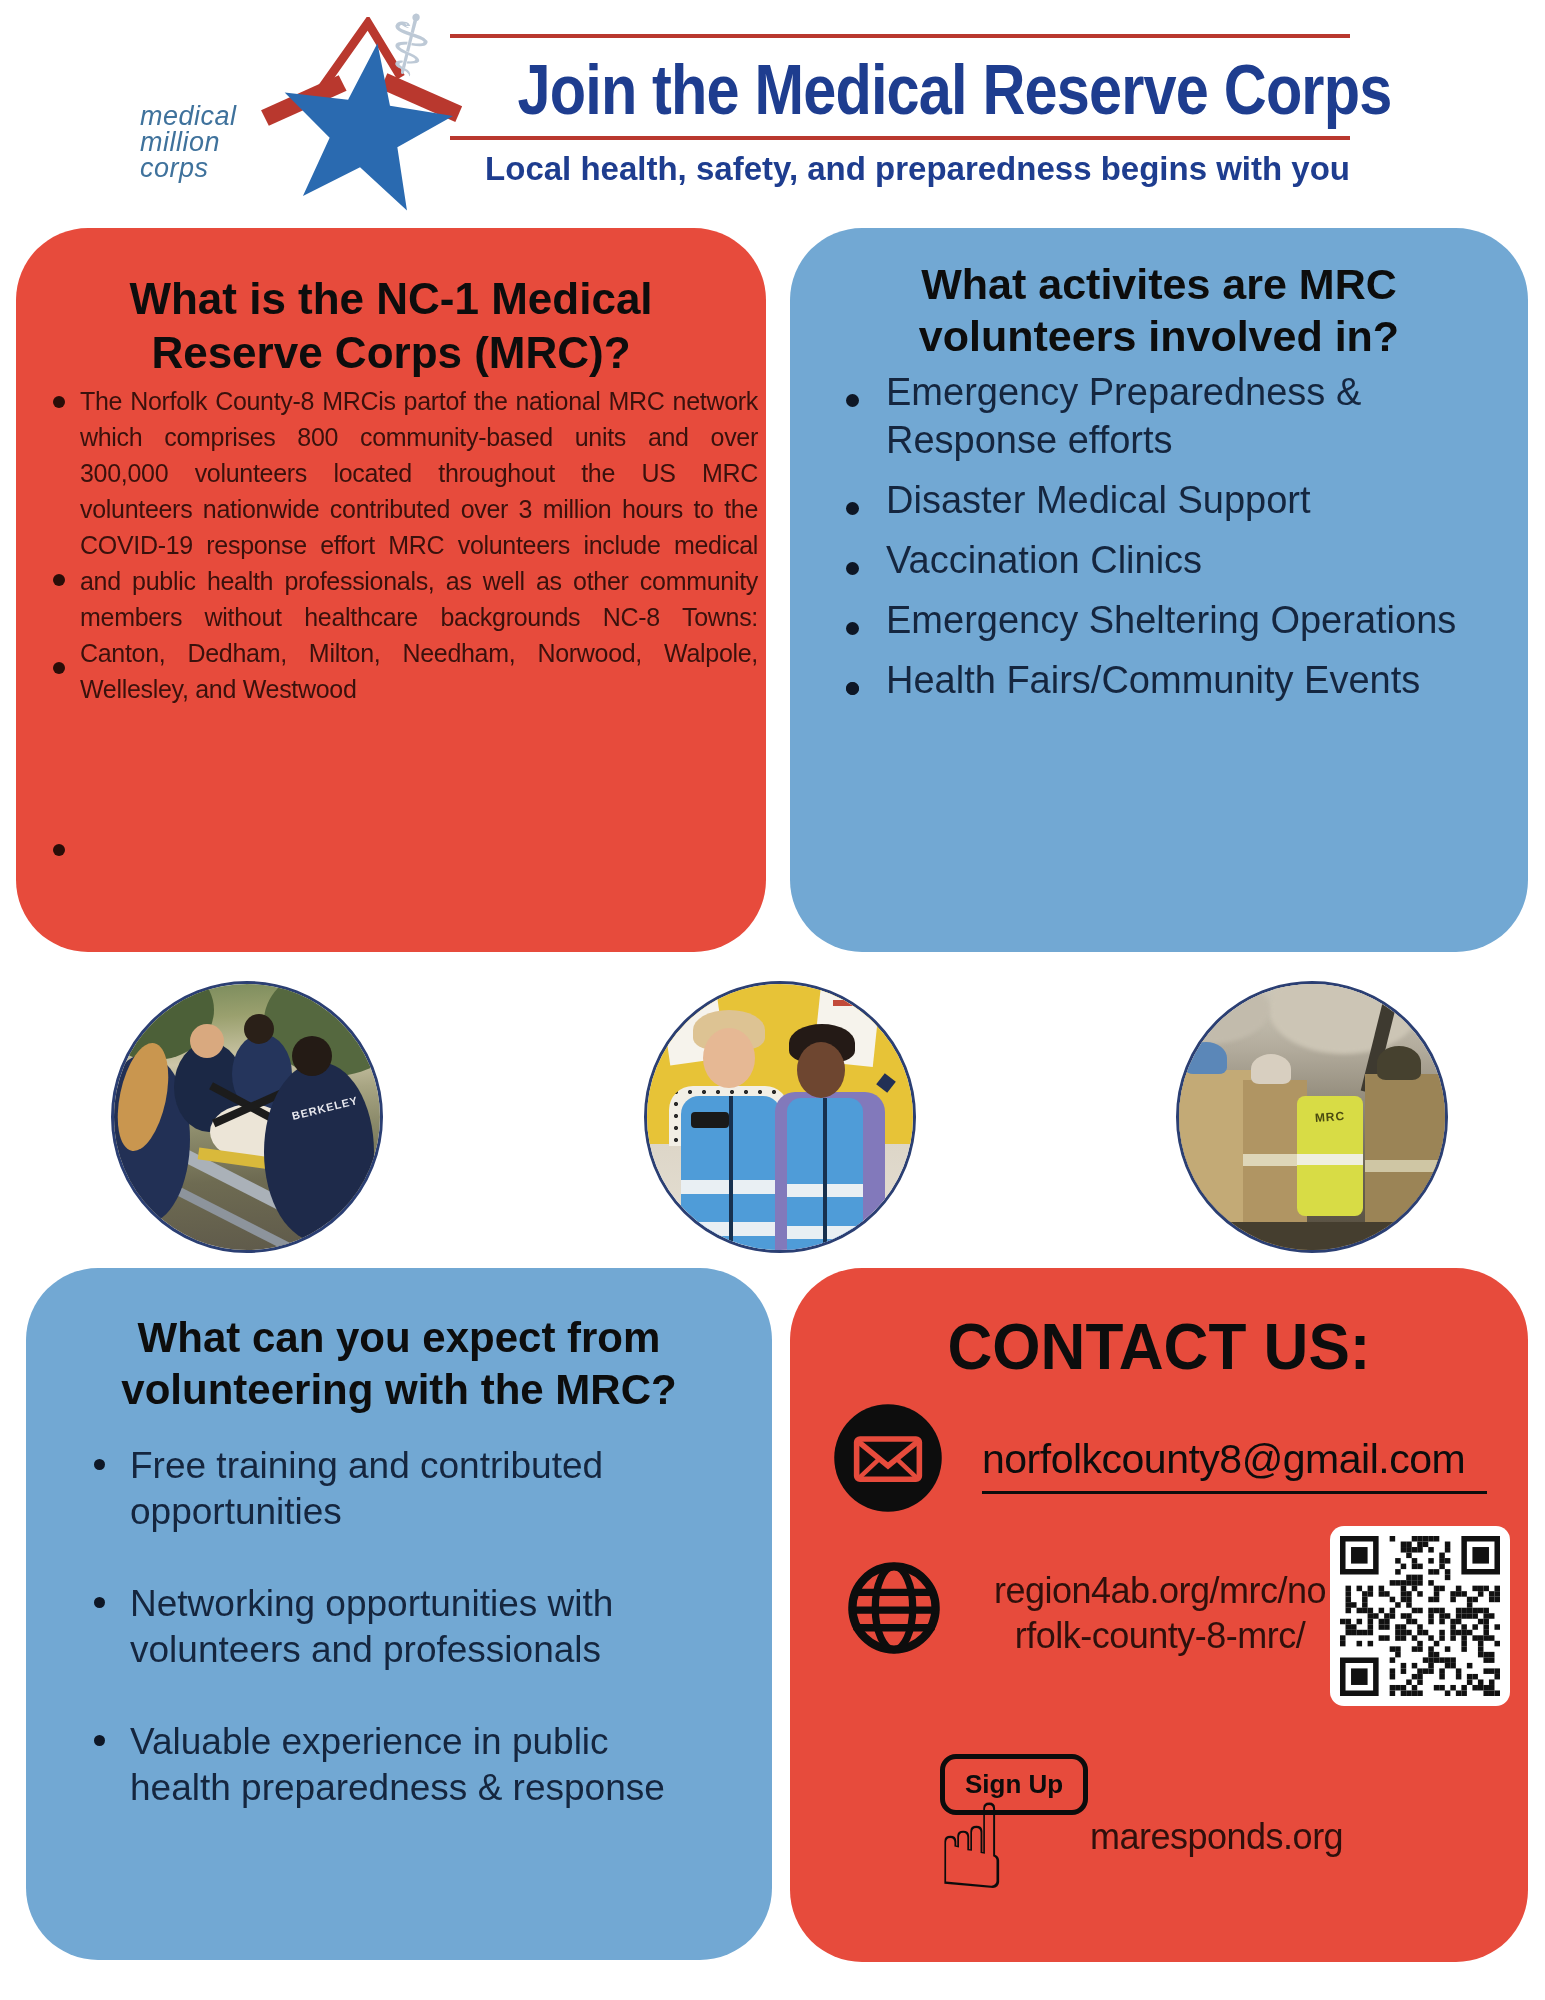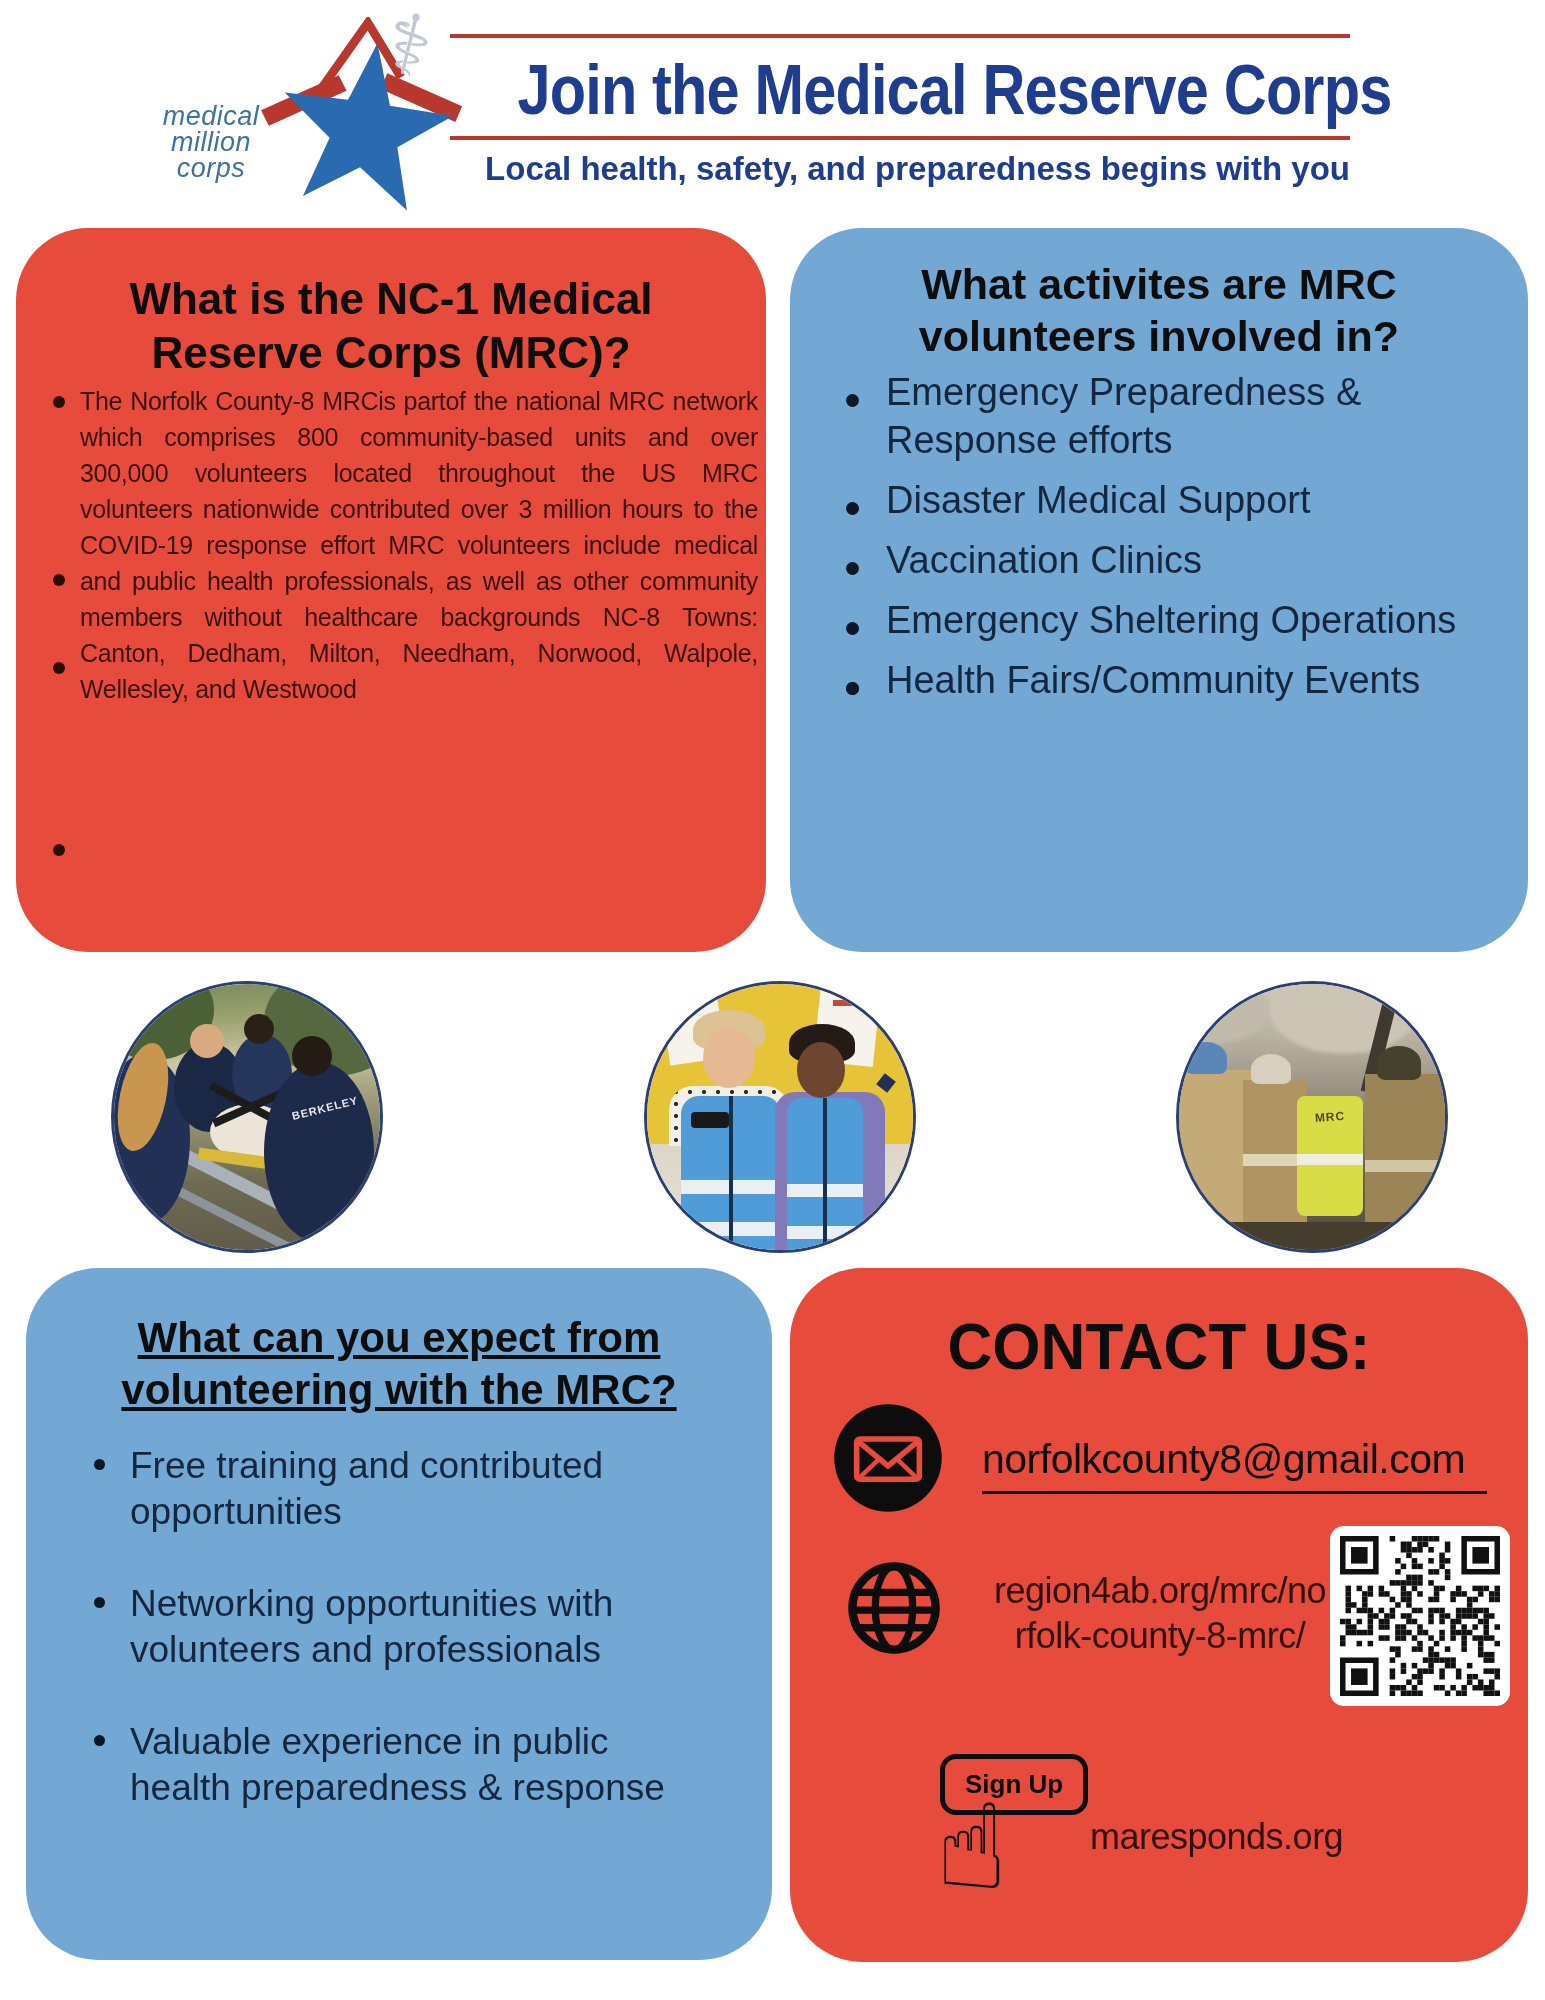--- a/index.html
+++ b/index.html
@@ -10,21 +10,21 @@
   *{box-sizing:border-box;margin:0;padding:0;}
   body{margin:0;background:#888;}
   .canvas{position:relative;width:1545px;height:2000px;background:#ffffff;overflow:hidden;
           font-family:"Liberation Sans",sans-serif;}
 
   
   .logo-wrap{position:absolute;left:140px;top:15px;width:345px;height:200px;}
   .logo-svg{position:absolute;left:108px;top:2px;width:234px;height:204px;}
   .caduceus{position:absolute;left:246px;top:-12px;font-family:"DejaVu Sans",sans-serif;
             font-size:84px;color:var(--caduceus-gray);transform:rotate(14deg);line-height:1;}
-  .logo-text{position:absolute;left:0;top:88px;width:142px;text-align:center;
+  .logo-text{position:absolute;left:0;top:88px;width:142px;text-align:left;
              font-style:italic;color:var(--logo-text-blue);font-size:27px;line-height:26px;letter-spacing:.5px;}
   .title-block{position:absolute;left:450px;top:34px;width:900px;display:flex;flex-direction:column;}
   .red-rule{height:4px;background:var(--line-red);width:100%;}
   .main-title{margin-top:6px;text-align:center;font-size:70px;line-height:92px;font-weight:bold;
               color:var(--header-navy);white-space:nowrap;transform:scaleX(.85);transform-origin:center;
               letter-spacing:-1px;}
   .tagline{margin-top:10px;text-align:right;font-size:33px;font-weight:bold;
            color:var(--header-navy);}
 
   
@@ -32,21 +32,21 @@
   .box-red{background:var(--box-red);}
   .box-blue{background:var(--box-blue);}
   #box-what-is{left:16px;top:228px;width:750px;height:724px;}
   #box-activities{left:790px;top:228px;width:738px;height:724px;}
   #box-expect{left:26px;top:1268px;width:746px;height:692px;}
   #box-contact{left:790px;top:1268px;width:738px;height:694px;}
 
   .box-title{font-weight:bold;color:var(--ink);text-align:center;white-space:pre-line;}
   #box-what-is .box-title{margin:44px auto 0;width:600px;font-size:44px;line-height:54px;}
   #box-activities .box-title{margin:30px auto 0;width:620px;font-size:43px;line-height:52px;text-align:center;}
-  #box-expect .box-title{margin:44px auto 0;width:580px;font-size:42px;line-height:52px;text-decoration:underline;}
+  #box-expect .box-title{margin:44px auto 0;width:580px;font-size:42px;line-height:52px;}
 
   .red-body{position:absolute;left:64px;top:155px;width:678px;text-align:justify;
             font-size:25px;line-height:36px;letter-spacing:-.3px;color:var(--dark-red-text);}
   .stray-dot{position:absolute;width:12px;height:12px;border-radius:50%;background:#2a0d08;}
   .rd1{left:37px;top:168px;} .rd2{left:37px;top:346px;} .rd3{left:37px;top:434px;} .rd4{left:37px;top:616px;}
 
   .act-list{position:absolute;left:96px;top:140px;width:610px;list-style:none;}
   .act-list li{position:relative;padding-left:0;margin-bottom:12px;font-size:38px;line-height:48px;
                color:var(--navy-text);}
   .act-list .dot{position:absolute;left:-40px;top:26px;width:13px;height:13px;border-radius:50%;background:#0e1726;}

